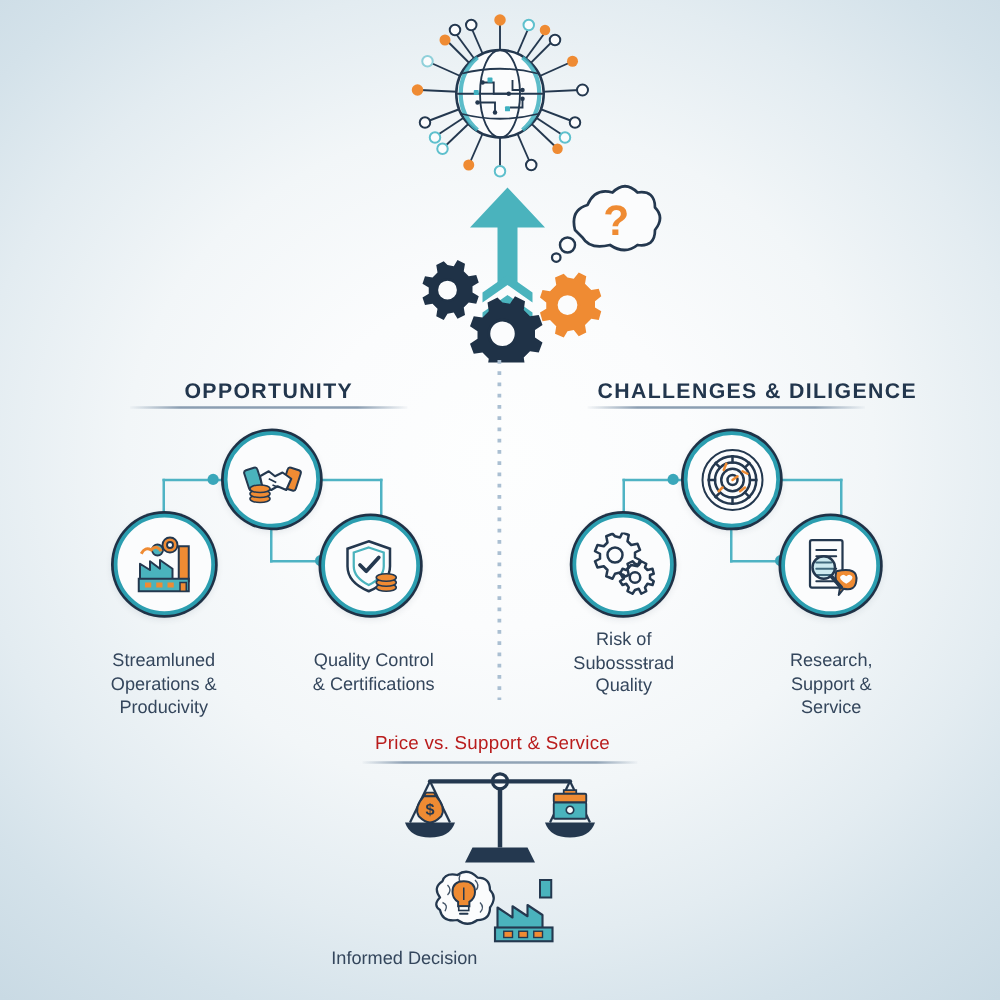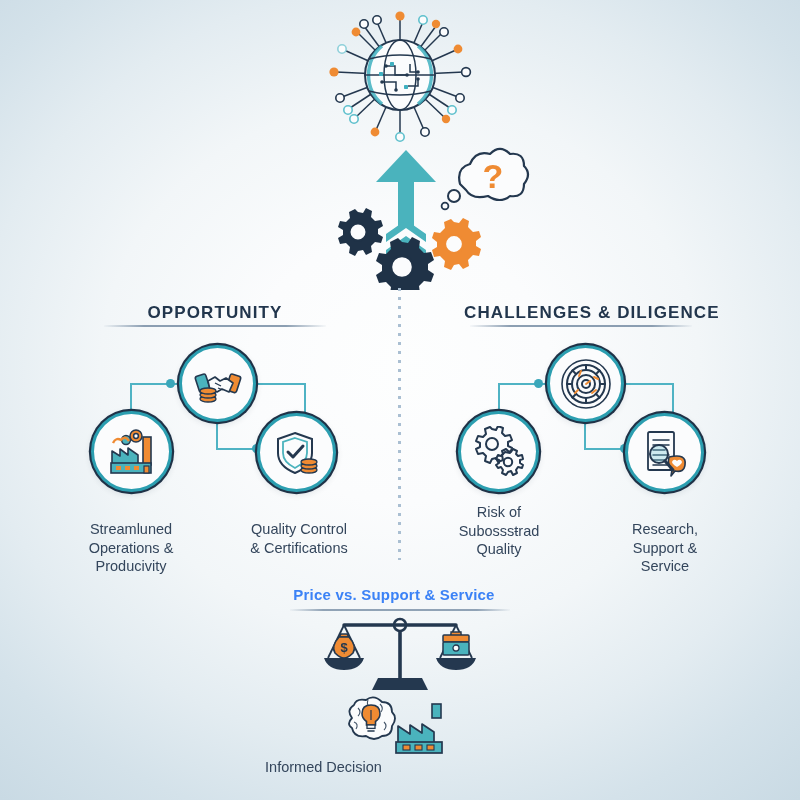--- a/index.html
+++ b/index.html
@@ -93,23 +93,23 @@
     white-space: pre-line;
   }
 
   
   #bottom-title {
     position: absolute;
     width: 788px;
     left: 0;
     top: 586px;
     text-align: center;
-    color: #3b82f6;
+    color: #b91c1c;
     font-size: 15px;
-    font-weight: bold;
+    font-weight: normal;
     letter-spacing: 0.2px;
   }
   #bottom-rule {
     position: absolute;
     left: 290px;
     top: 609px;
     width: 220px;
     height: 1.6px;
     background: linear-gradient(to right,
         rgba(140,160,180,0.05), rgba(120,142,165,0.8) 15%,
@@ -234,21 +234,21 @@
         <text x="163" y="46" text-anchor="middle" font-family="Liberation Sans, sans-serif" font-size="34" font-weight="bold" fill="#ef8b33">?</text>
       </g>
     </svg>
   </div>
 
   <div id="divider"></div>
 
   <div class="col-head" style="left:100px; top:303px; width:230px;">OPPORTUNITY</div>
   <div class="head-rule" style="left:104px; top:325px; width:222px;"></div>
 
-  <div class="col-head" style="left:464px; top:303px; width:242px;">CHALLENGES &amp; DILIGENCE</div>
+  <div class="col-head" style="left:478px; top:303px; width:242px;">CHALLENGES &amp; DILIGENCE</div>
   <div class="head-rule" style="left:470px; top:325px; width:222px;"></div>
 
   <div>
     <div class="conn h" style="left:130px; top:383px; width:58px;"></div>
     <div class="conn v" style="left:130px; top:383px; height:39px;"></div>
     <div class="dot" style="left:166px; top:379px;"></div>
     <div class="dot" style="left:126px; top:418px;"></div>
 
     <div class="conn h" style="left:248px; top:383px; width:58px;"></div>
     <div class="conn v" style="left:304px; top:383px; height:39px;"></div>

